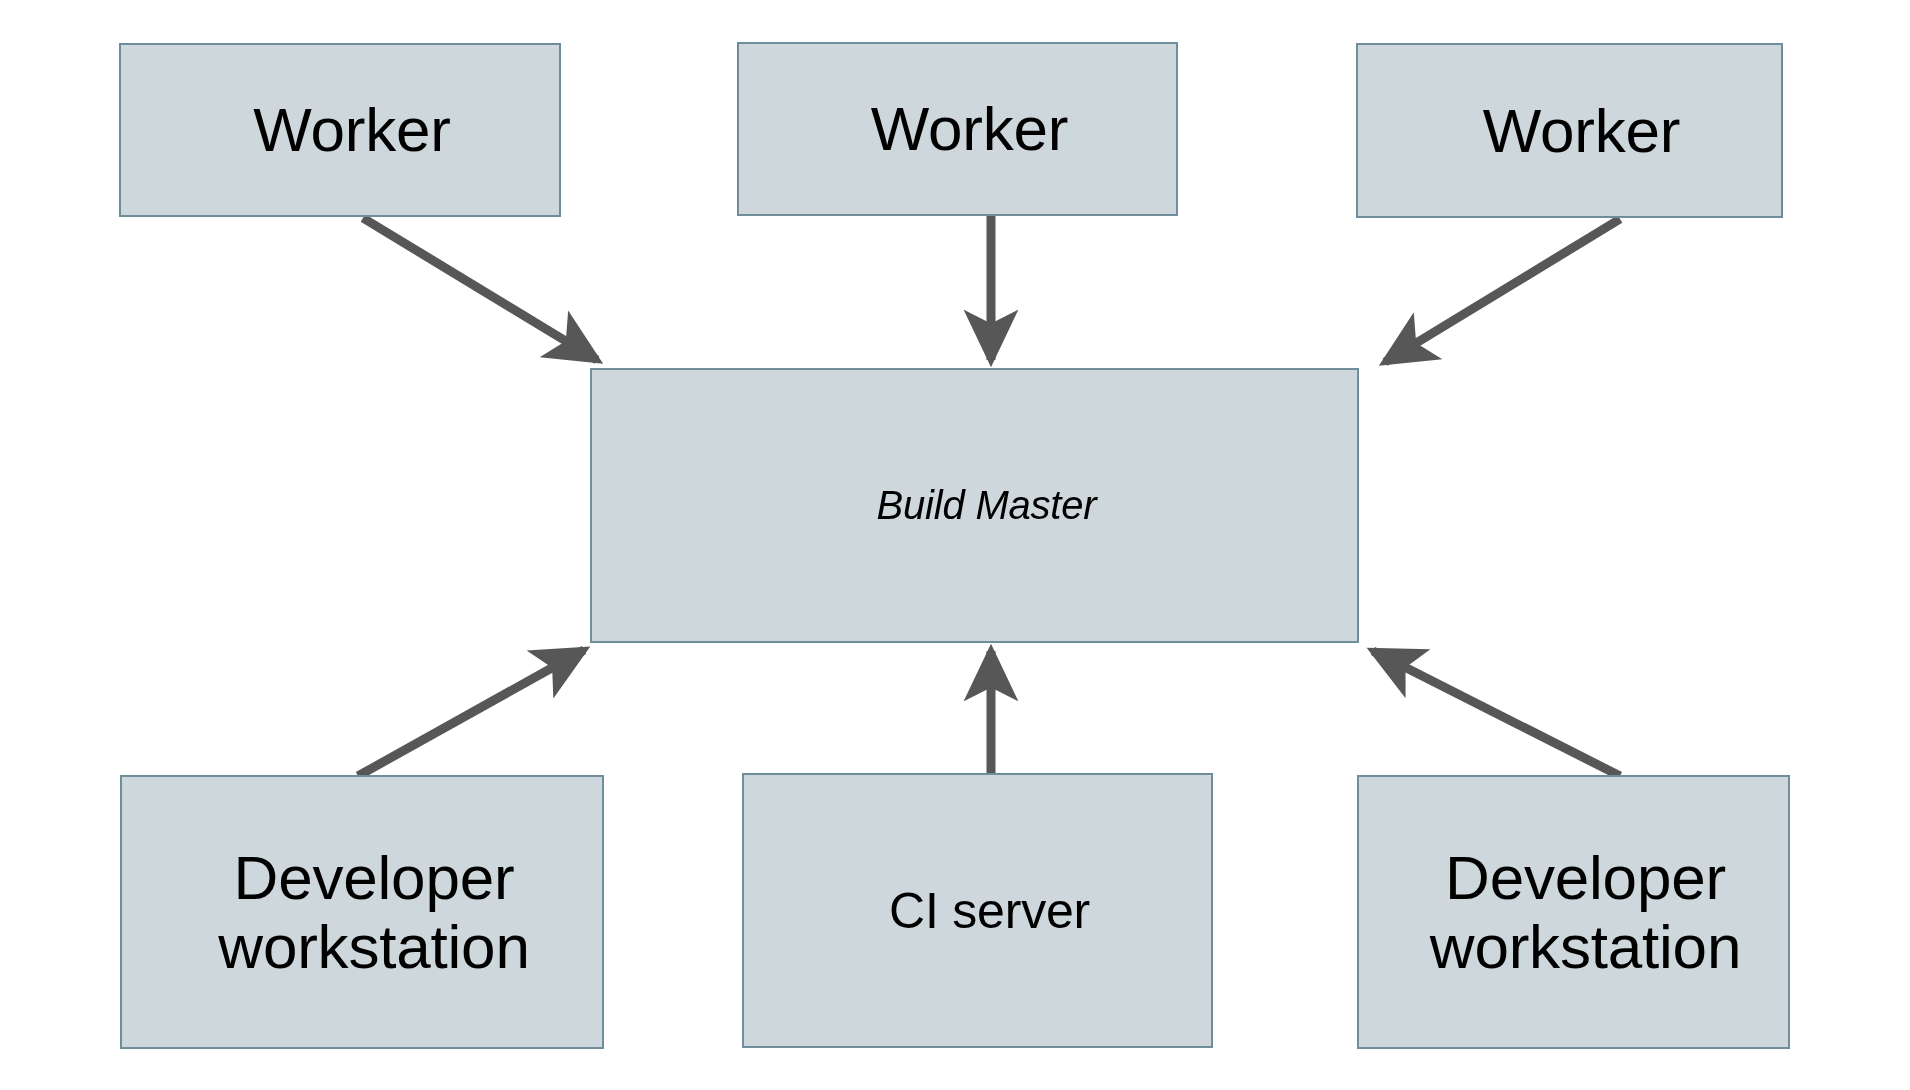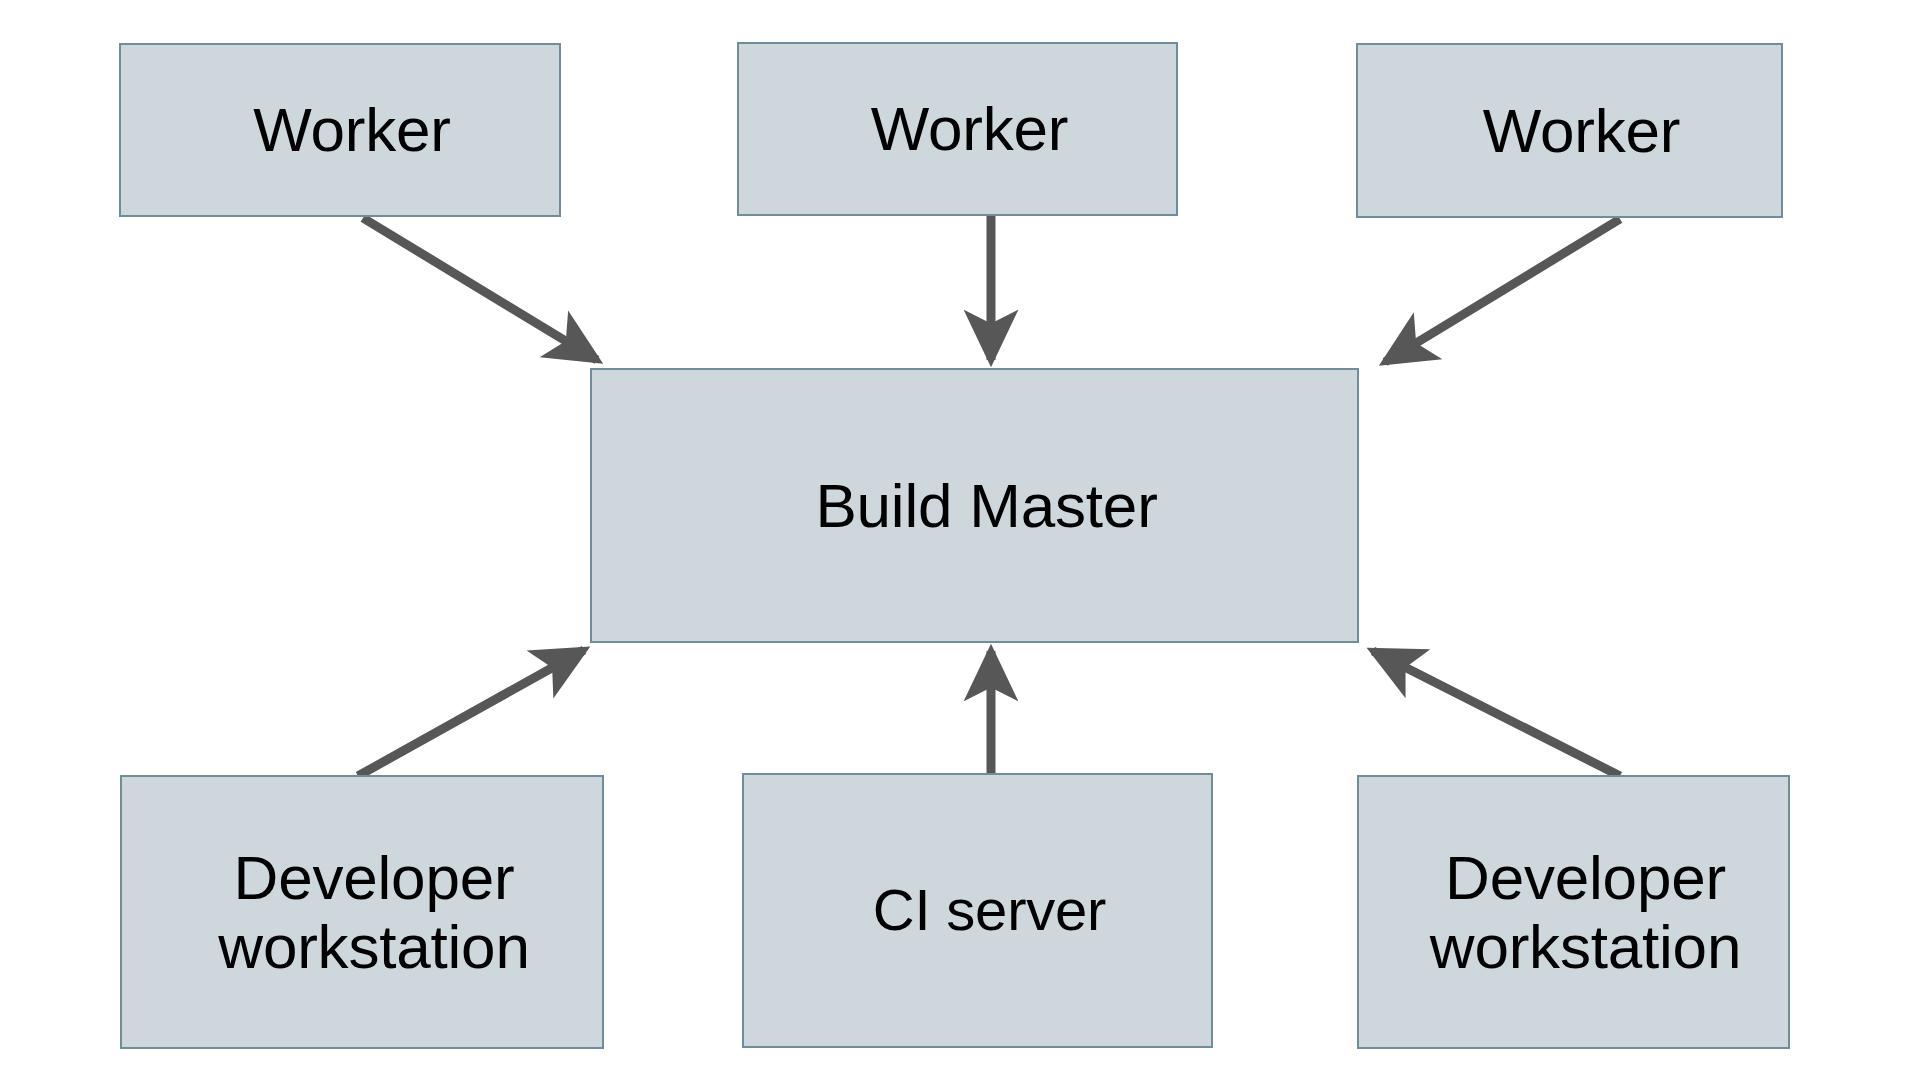--- a/index.html
+++ b/index.html
@@ -44,23 +44,23 @@
   .node-label {
     display: block;
     width: 100%;
     white-space: pre-line;
     margin-left: 24px;
   }
   
   .n-worker-1 { left: 119px;  top: 43px;   width: 442px; height: 174px; font-size: 62px; }
   .n-worker-2 { left: 737px;  top: 42px;   width: 441px; height: 174px; font-size: 62px; }
   .n-worker-3 { left: 1356px; top: 43px;   width: 427px; height: 175px; font-size: 62px; }
-  .n-build-master { left: 590px; top: 368px; width: 769px; height: 275px; font-size: 62px; }
+  .n-build-master { left: 590px; top: 368px; width: 769px; height: 275px; font-size: 40px; font-style: italic; }
   .n-dev-ws-left  { left: 120px;  top: 775px; width: 484px; height: 274px; font-size: 62px; }
-  .n-ci-server    { left: 742px;  top: 773px; width: 471px; height: 275px; font-size: 58px; }
+  .n-ci-server    { left: 742px;  top: 773px; width: 471px; height: 275px; font-size: 50px; }
   .n-dev-ws-right { left: 1357px; top: 775px; width: 433px; height: 274px; font-size: 62px; }
 </style>
 </head>
 <body>
 
 <div id="diagram">
 
   <svg id="edges" viewBox="0 0 1910 1090" width="1910" height="1090" xmlns="http://www.w3.org/2000/svg">
     <defs>
       <marker id="arrowhead" markerWidth="7" markerHeight="7" refX="5.6" refY="3.5" orient="auto" markerUnits="strokeWidth">

